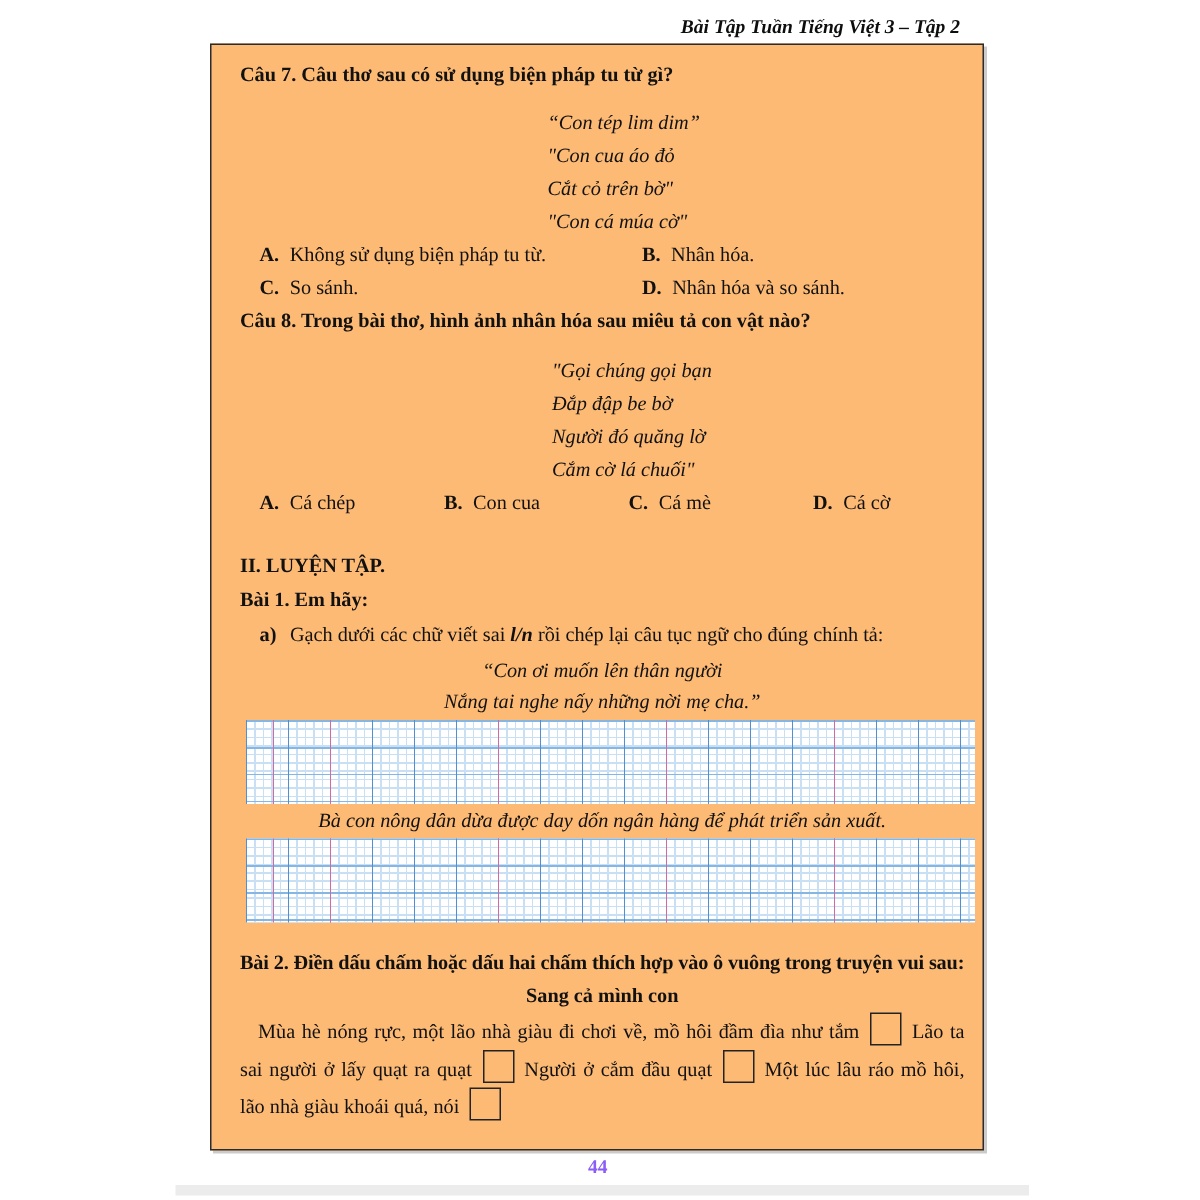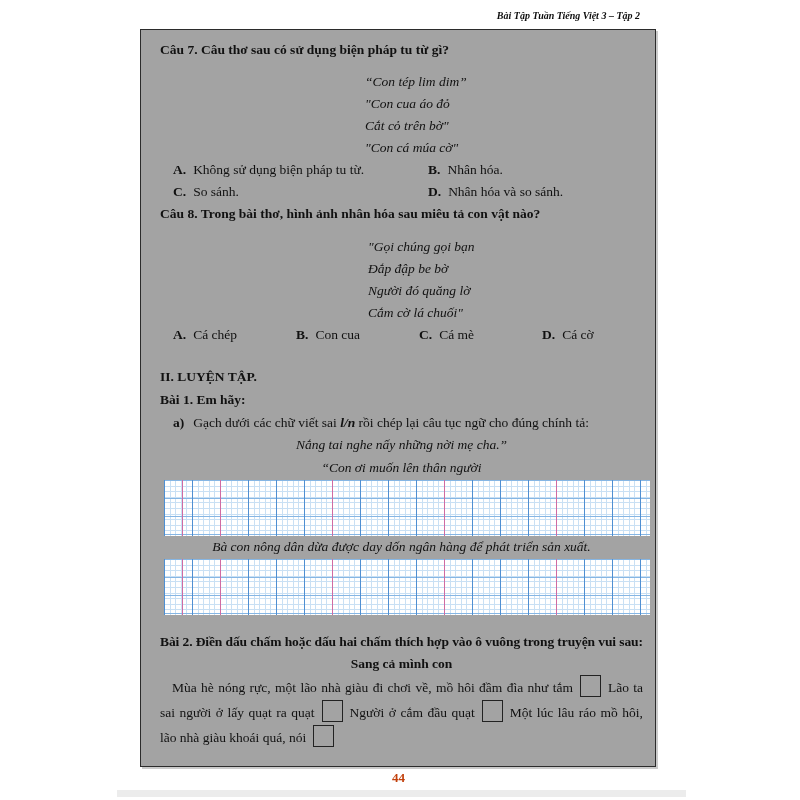--- a/index.html
+++ b/index.html
@@ -3,25 +3,25 @@
 <meta charset="utf-8">
 <style>
   html,body{margin:0;padding:0;}
   body{
     width:800px;height:800px;position:relative;background:#ffffff;
     font-family:"Liberation Serif","DejaVu Serif",serif;
     color:#111;overflow:hidden;
   }
   .page-header{
     position:absolute;top:10px;left:0;right:160px;
-    text-align:right;font-size:10px;font-weight:bold;font-style:italic;color:#0d0d0d;
+    text-align:right;font-size:13px;font-weight:bold;font-style:italic;color:#0d0d0d;
   }
   .exercise-box{
     position:absolute;left:140px;top:29px;width:516px;height:738px;
-    border:1.5px solid #2b2b2b;background:#a3a3a3;box-sizing:border-box;
+    border:1.5px solid #2b2b2b;background:#fdba74;box-sizing:border-box;
     box-shadow:2px 2px 0 rgba(140,140,140,.45);
   }
   .box-content{padding:10px 12px 0 19px;font-size:13.5px;line-height:22px;}
   .q-heading{font-weight:bold;line-height:20px;margin-bottom:2px;}
   .poem{font-style:italic;margin-top:11px;}
   .poem div{line-height:22px;}
   .poem-7{margin-left:205px;}
   .poem-8{margin-left:208px;}
   .opt-row{display:flex;padding-left:13px;line-height:22px;}
   .opt-row .opt{white-space:nowrap;}
@@ -53,21 +53,21 @@
   .story-title{font-weight:bold;text-align:center;line-height:22px;}
   .story{
     margin:0;line-height:24px;text-align:justify;text-indent:12px;
   }
   .sq{
     display:inline-block;width:19px;height:20px;border:1.5px solid #222;
     vertical-align:-5px;margin:0 7px;text-indent:0;
   }
   .page-number{
     position:absolute;left:140px;top:770px;width:517px;text-align:center;
-    font-size:13px;font-weight:bold;color:#c2410c;
+    font-size:13px;font-weight:bold;color:#8b5cf6;
   }
   .bottom-shadow{
     position:absolute;left:117px;top:790px;width:569px;height:7px;
     background:#ececec;
   }
 </style>
 </head>
 <body>
 
 <div class="page-header">Bài Tập Tuần Tiếng Việt 3 – Tập 2</div>
@@ -108,22 +108,22 @@
       <span class="opt"><b>C.</b><span>Cá mè</span></span>
       <span class="opt"><b>D.</b><span>Cá cờ</span></span>
     </div>
 
     <div class="sec-heading">II. LUYỆN TẬP.</div>
     <div class="bai-heading">Bài 1. Em hãy:</div>
 
     <div class="sub-line">
       <span class="sub-label">a)</span><span>Gạch dưới các chữ viết sai </span><span class="em">l/n</span><span> rồi chép lại câu tục ngữ cho đúng chính tả:</span>
     </div>
+    <div class="center-italic first">“Con ơi muốn lên thân người</div>
     <div class="center-italic">Nắng tai nghe nấy những nời mẹ cha.”</div>
-    <div class="center-italic first">“Con ơi muốn lên thân người</div>
 
     <div class="writing-grid"></div>
 
     <div class="center-italic">Bà con nông dân dừa được day dốn ngân hàng để phát triển sản xuất.</div>
 
     <div class="writing-grid grid-b"></div>
 
     <div class="bai2-heading">Bài 2. Điền dấu chấm hoặc dấu hai chấm thích hợp vào ô vuông trong truyện vui sau:</div>
     <div class="story-title">Sang cả mình con</div>
 

